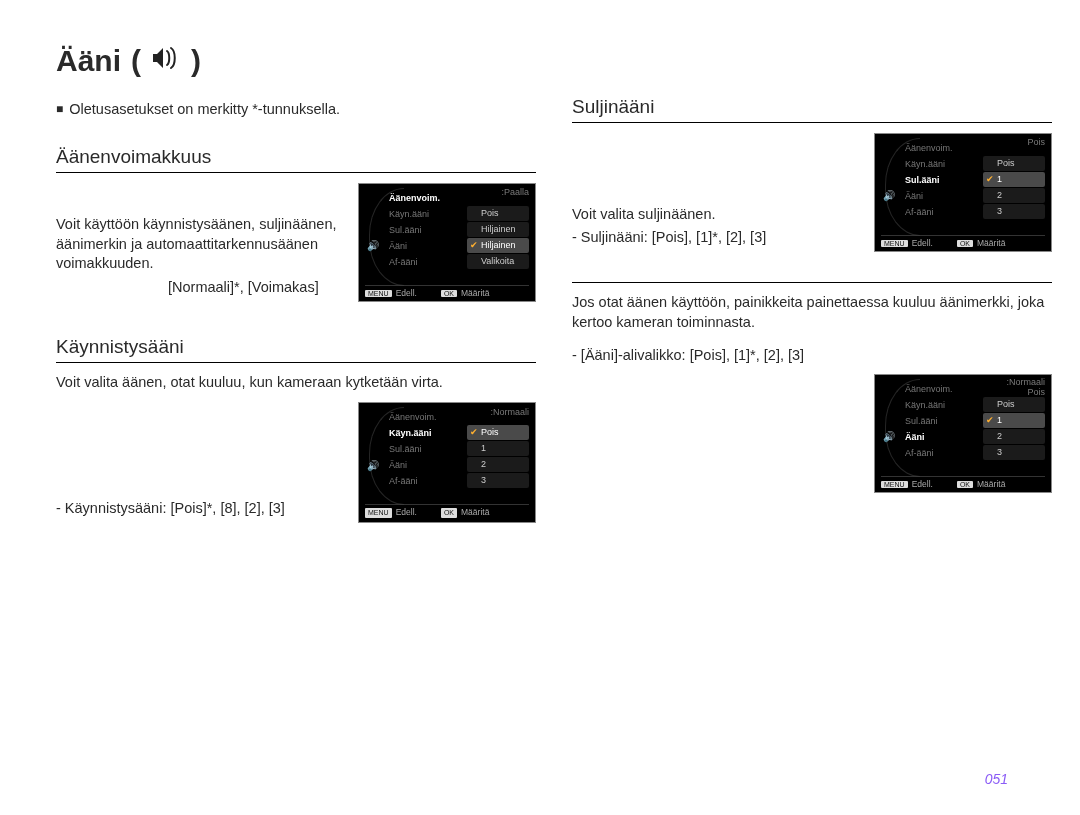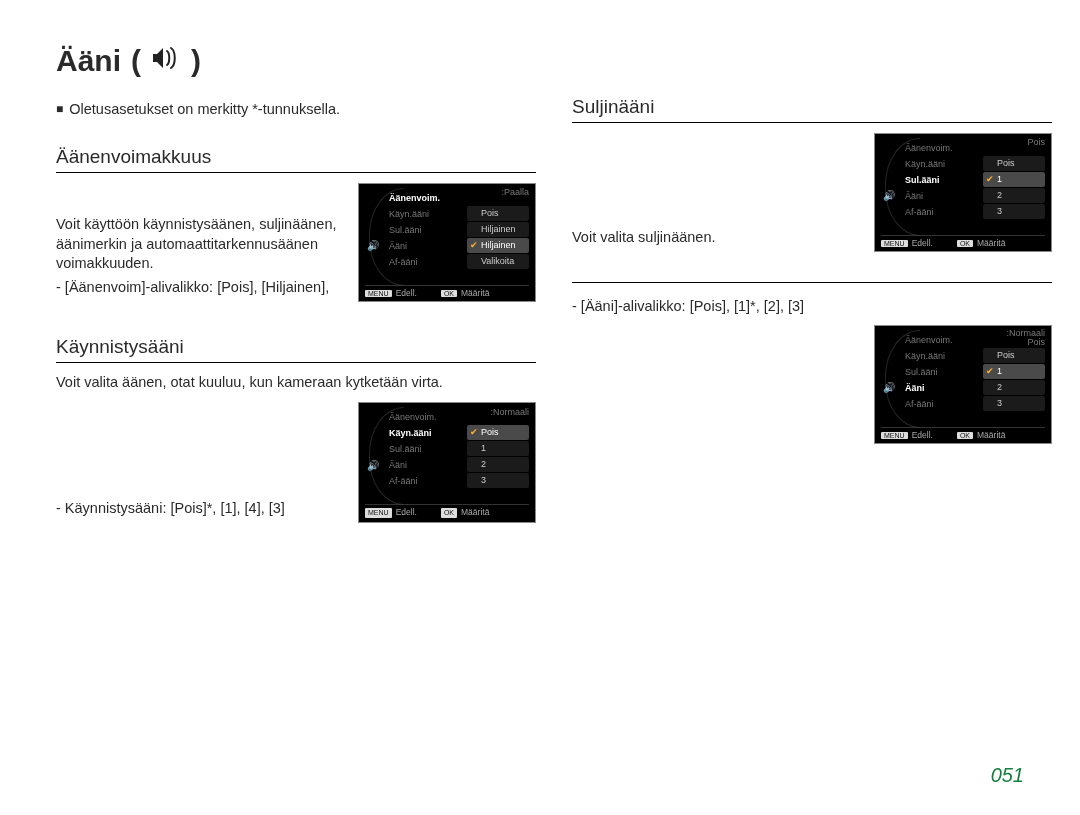--- a/index.html
+++ b/index.html
@@ -28,21 +28,21 @@
   .ss-item.hl{color:#fff;font-weight:600}
   .ss-icon{position:absolute;left:2px;top:50px;font-size:10px;color:#ccc}
   .ss-right{width:62px;display:flex;flex-direction:column;justify-content:center;gap:0;padding-top:4px}
   .ss-opt{height:15px;line-height:15px;font-size:9px;padding:0 4px;background:#1b1b1b;color:#ccc;border-radius:2px;margin-bottom:1px;position:relative}
   .ss-opt.sel{background:#4a4a4a;color:#fff}
   .ss-opt .chk{position:absolute;left:3px;top:0;color:#ffb030;font-size:9px}
   .ss-opt .lbl{padding-left:10px}
   .ss-label{position:absolute;right:6px;top:3px;font-size:9px;color:#7a7a7a}
   .ss-foot{display:flex;gap:24px;border-top:1px solid #333;margin-top:3px;padding-top:2px;font-size:8.5px;color:#aaa;align-items:center}
   .ss-foot .tag{display:inline-block;background:#ddd;color:#111;font-size:7px;padding:0 3px;border-radius:1px;margin-right:4px}
-  .page-num{position:absolute;right:56px;bottom:28px;font-size:20px;font-style:italic;color:#15803d}
+  .page-num{position:absolute;right:72px;bottom:28px;font-size:14px;font-style:italic;color:#8b5cf6}
   .col .block{margin-bottom:8px}
   .align-right-shot{display:flex;justify-content:flex-end;margin-top:8px}
 </style>
 </head>
 <body>
 
 <div class="page">
 
   <div class="page-title">
     <span>Ääni</span>
@@ -62,21 +62,21 @@
       <div class="intro body">
         <p><span class="sq">■</span><span>Oletusasetukset on merkitty *-tunnuksella.</span></p>
       </div>
 
       <div class="block">
         <h2 class="subhead">Äänenvoimakkuus</h2>
         <hr class="rule">
         <div class="row">
           <div class="text body">
             <p>Voit käyttöön käynnistysäänen, suljinäänen, äänimerkin ja automaattitarkennusäänen voimakkuuden.</p>
-            <p class="opt">- [Äänenvoim]-alivalikko: [Pois], [Hiljainen],</p>
+            <p class="opt-indent">[Normaali]*, [Voimakas]</p>
           </div>
 
           <div class="screenshot">
             <div class="ss-body">
               <div class="ss-list">
                 <div class="ss-arc"></div>
                 <span class="ss-icon">🔊</span>
                 <div class="ss-item hl">Äänenvoim.</div>
                 <div class="ss-item">Käyn.ääni</div>
                 <div class="ss-item">Sul.ääni</div>
@@ -99,21 +99,21 @@
         </div>
       </div>
 
       <div class="block" style="margin-top:34px">
         <h2 class="subhead">Käynnistysääni</h2>
         <hr class="rule">
         <div class="body">
           <p>Voit valita äänen, otat kuuluu, kun kameraan kytketään virta.</p>
           <div class="row" style="margin-top:10px">
             <div class="text">
-              <p class="opt">- Käynnistysääni: [Pois]*, [1], [4], [3]</p>
+              <p class="opt">- Käynnistysääni: [Pois]*, [8], [2], [3]</p>
             </div>
 
             <div class="screenshot">
               <div class="ss-body">
                 <div class="ss-list">
                   <div class="ss-arc"></div>
                   <span class="ss-icon">🔊</span>
                   <div class="ss-item">Äänenvoim.</div>
                   <div class="ss-item hl">Käyn.ääni</div>
                   <div class="ss-item">Sul.ääni</div>
@@ -139,20 +139,21 @@
     </div>
 
     <div class="col">
 
       <div class="block">
         <h2 class="subhead" style="margin-top:0">Suljinääni</h2>
         <hr class="rule">
         <div class="row">
           <div class="text body">
             <p>Voit valita suljinäänen.</p>
+            <p class="opt">- Suljinääni: [Pois], [1]*, [2], [3]</p>
           </div>
 
           <div class="screenshot">
             <div class="ss-body">
               <div class="ss-list">
                 <div class="ss-arc"></div>
                 <span class="ss-icon">🔊</span>
                 <div class="ss-item">Äänenvoim.</div>
                 <div class="ss-item">Käyn.ääni</div>
                 <div class="ss-item hl">Sul.ääni</div>
@@ -171,20 +172,21 @@
               <span><span class="tag">MENU</span><span>Edell.</span></span>
               <span><span class="tag">OK</span><span>Määritä</span></span>
             </div>
           </div>
         </div>
       </div>
 
       <div class="block" style="margin-top:30px">
         <hr class="rule">
         <div class="body">
+          <p>Jos otat äänen käyttöön, painikkeita painettaessa kuuluu äänimerkki, joka kertoo kameran toiminnasta.</p>
           <p class="opt" style="margin-top:14px">- [Ääni]-alivalikko: [Pois], [1]*, [2], [3]</p>
         </div>
         <div class="align-right-shot">
 
           <div class="screenshot">
             <div class="ss-body">
               <div class="ss-list">
                 <div class="ss-arc"></div>
                 <span class="ss-icon">🔊</span>
                 <div class="ss-item">Äänenvoim.</div>

